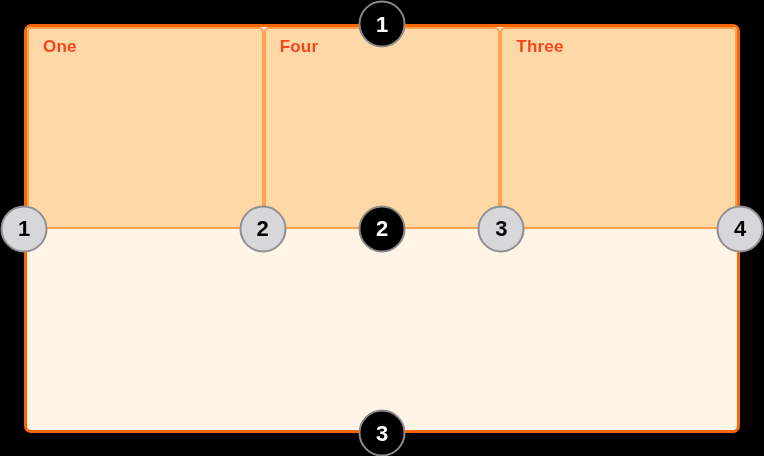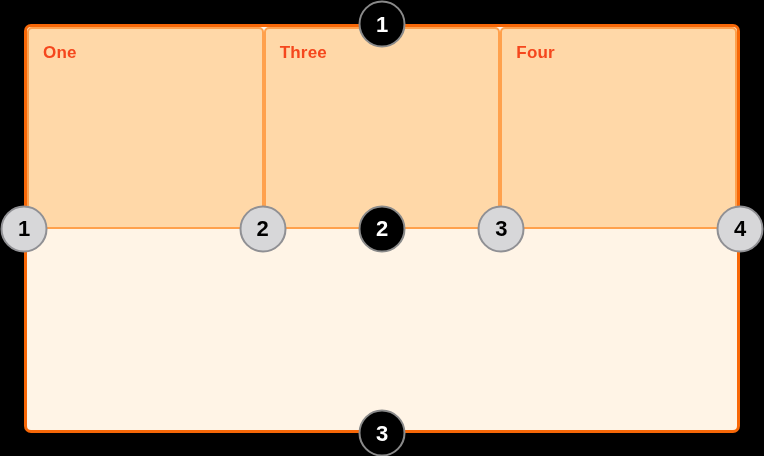--- a/index.html
+++ b/index.html
@@ -38,21 +38,21 @@
     border-radius:7px;
     display:grid;
     grid-template-columns:1fr 1fr 1fr;
     grid-template-rows:1fr 1fr;
   }
   .cell{
     box-sizing:border-box;
     background:var(--cell-background);
     border:2.5px solid var(--cell-border);
     border-radius:5px;
-    padding:14px 14px;
+    padding:8px 14px;
   }
   .cell-empty{
     background:transparent;
     border:none;
   }
   .cell-label{
     color:var(--label-text);
     font-size:17px;
     font-weight:700;
     letter-spacing:.2px;
@@ -98,24 +98,24 @@
 </head>
 <body>
 
 <div class="stage">
 
   <div class="grid-container">
     <div class="cell">
       <span class="cell-label">One</span>
     </div>
     <div class="cell">
-      <span class="cell-label">Three</span>
+      <span class="cell-label">Four</span>
     </div>
     <div class="cell">
-      <span class="cell-label">Four</span>
+      <span class="cell-label">Three</span>
     </div>
     <div class="cell cell-empty"></div>
   </div>
 
   <div class="marker-layer">
     <div class="marker marker-col col-1">1</div>
     <div class="marker marker-col col-2">2</div>
     <div class="marker marker-col col-3">3</div>
     <div class="marker marker-col col-4">4</div>
     <div class="marker marker-row row-1">1</div>

